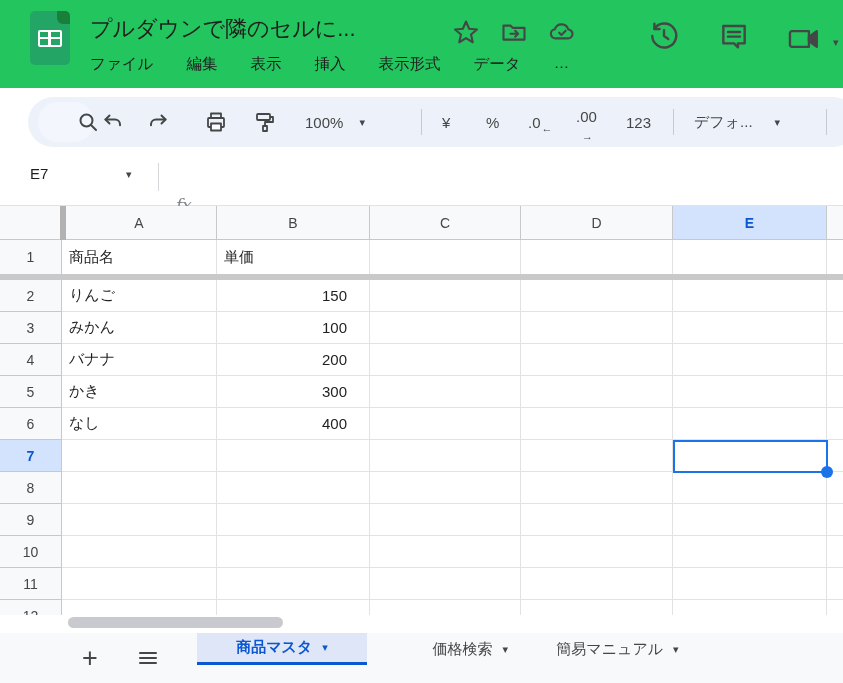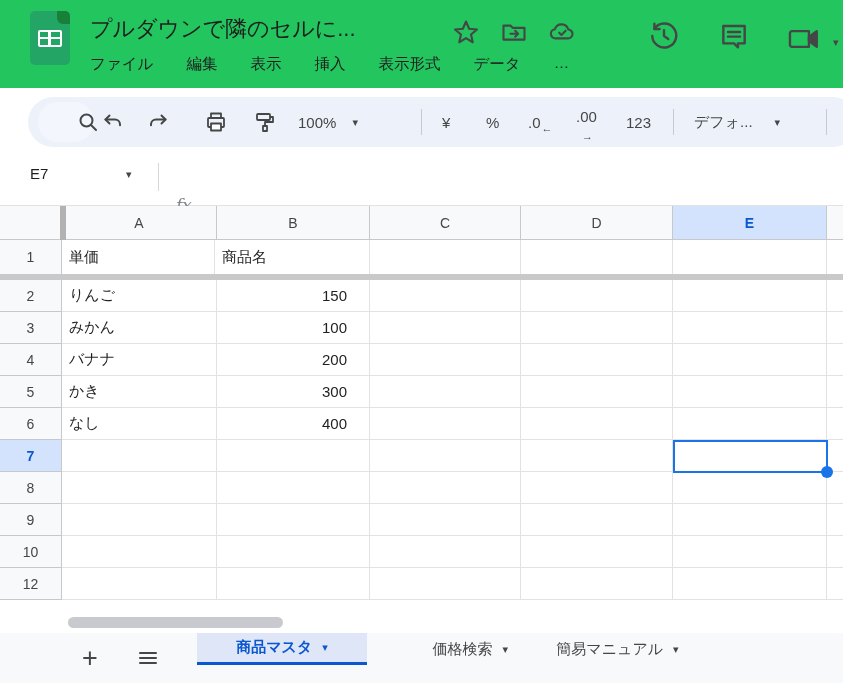--- a/index.html
+++ b/index.html
@@ -179,21 +179,21 @@
         <rect x="7" y="13.5" width="10" height="7" fill="#fff"></rect>
     </svg>
   </div>
   <div class="tbi" style="left:225px;">
     <svg viewBox="0 0 24 24" fill="none" stroke="currentColor" stroke-width="1.8" stroke-linejoin="round">
       <rect x="4" y="4" width="13" height="6" rx="1"></rect>
         <path d="M17 7 h3 v5 h-8 v4"></path>
         <rect x="10" y="16" width="4" height="5"></rect>
     </svg>
   </div>
-  <div class="tbi tb-text" style="left:270px;">
+  <div class="tbi tb-text" style="left:277px;">
     <span>100%</span>
     <span class="caret" style="margin-left:16px;">▾</span>
   </div>
   <div class="tb-divider" style="left:393px;"></div>
   <div class="tbi tb-text" style="left:414px;">¥</div>
   <div class="tbi tb-text" style="left:458px;">%</div>
   <div class="tbi tb-text" style="left:500px;">
     <span>.0</span>
     <span class="dec-arrow">←</span>
   </div>
@@ -226,22 +226,22 @@
     <div class="hcell w-A">A</div>
     <div class="hcell w-B">B</div>
     <div class="hcell w-C">C</div>
     <div class="hcell w-D">D</div>
     <div class="hcell w-E sel">E</div>
     <div class="hcell w-F"></div>
   </div>
 
   <div class="grow hrow r1">
     <div class="hcell w-rh" style="border-bottom:none;">1</div>
+    <div class="cell w-A txt">商品名</div>
     <div class="cell w-B txt">単価</div>
-    <div class="cell w-A txt">商品名</div>
     <div class="cell w-C"></div>
     <div class="cell w-D"></div>
     <div class="cell w-E"></div>
     <div class="cell w-F"></div>
   </div>
 
   <div id="frozen-row-bar"></div>
 
   <div class="grow drow">
     <div class="hcell w-rh">2</div>
@@ -311,20 +311,29 @@
     <div class="hcell w-rh">9</div>
     <div class="cell w-A"></div>
     <div class="cell w-B"></div>
     <div class="cell w-C"></div>
     <div class="cell w-D"></div>
     <div class="cell w-E"></div>
     <div class="cell w-F"></div>
   </div>
   <div class="grow drow">
     <div class="hcell w-rh">10</div>
+    <div class="cell w-A"></div>
+    <div class="cell w-B"></div>
+    <div class="cell w-C"></div>
+    <div class="cell w-D"></div>
+    <div class="cell w-E"></div>
+    <div class="cell w-F"></div>
+  </div>
+  <div class="grow drow">
+    <div class="hcell w-rh">11</div>
     <div class="cell w-A"></div>
     <div class="cell w-B"></div>
     <div class="cell w-C"></div>
     <div class="cell w-D"></div>
     <div class="cell w-E"></div>
     <div class="cell w-F"></div>
   </div>
   <div class="grow drow">
     <div class="hcell w-rh">12</div>
     <div class="cell w-A"></div>

